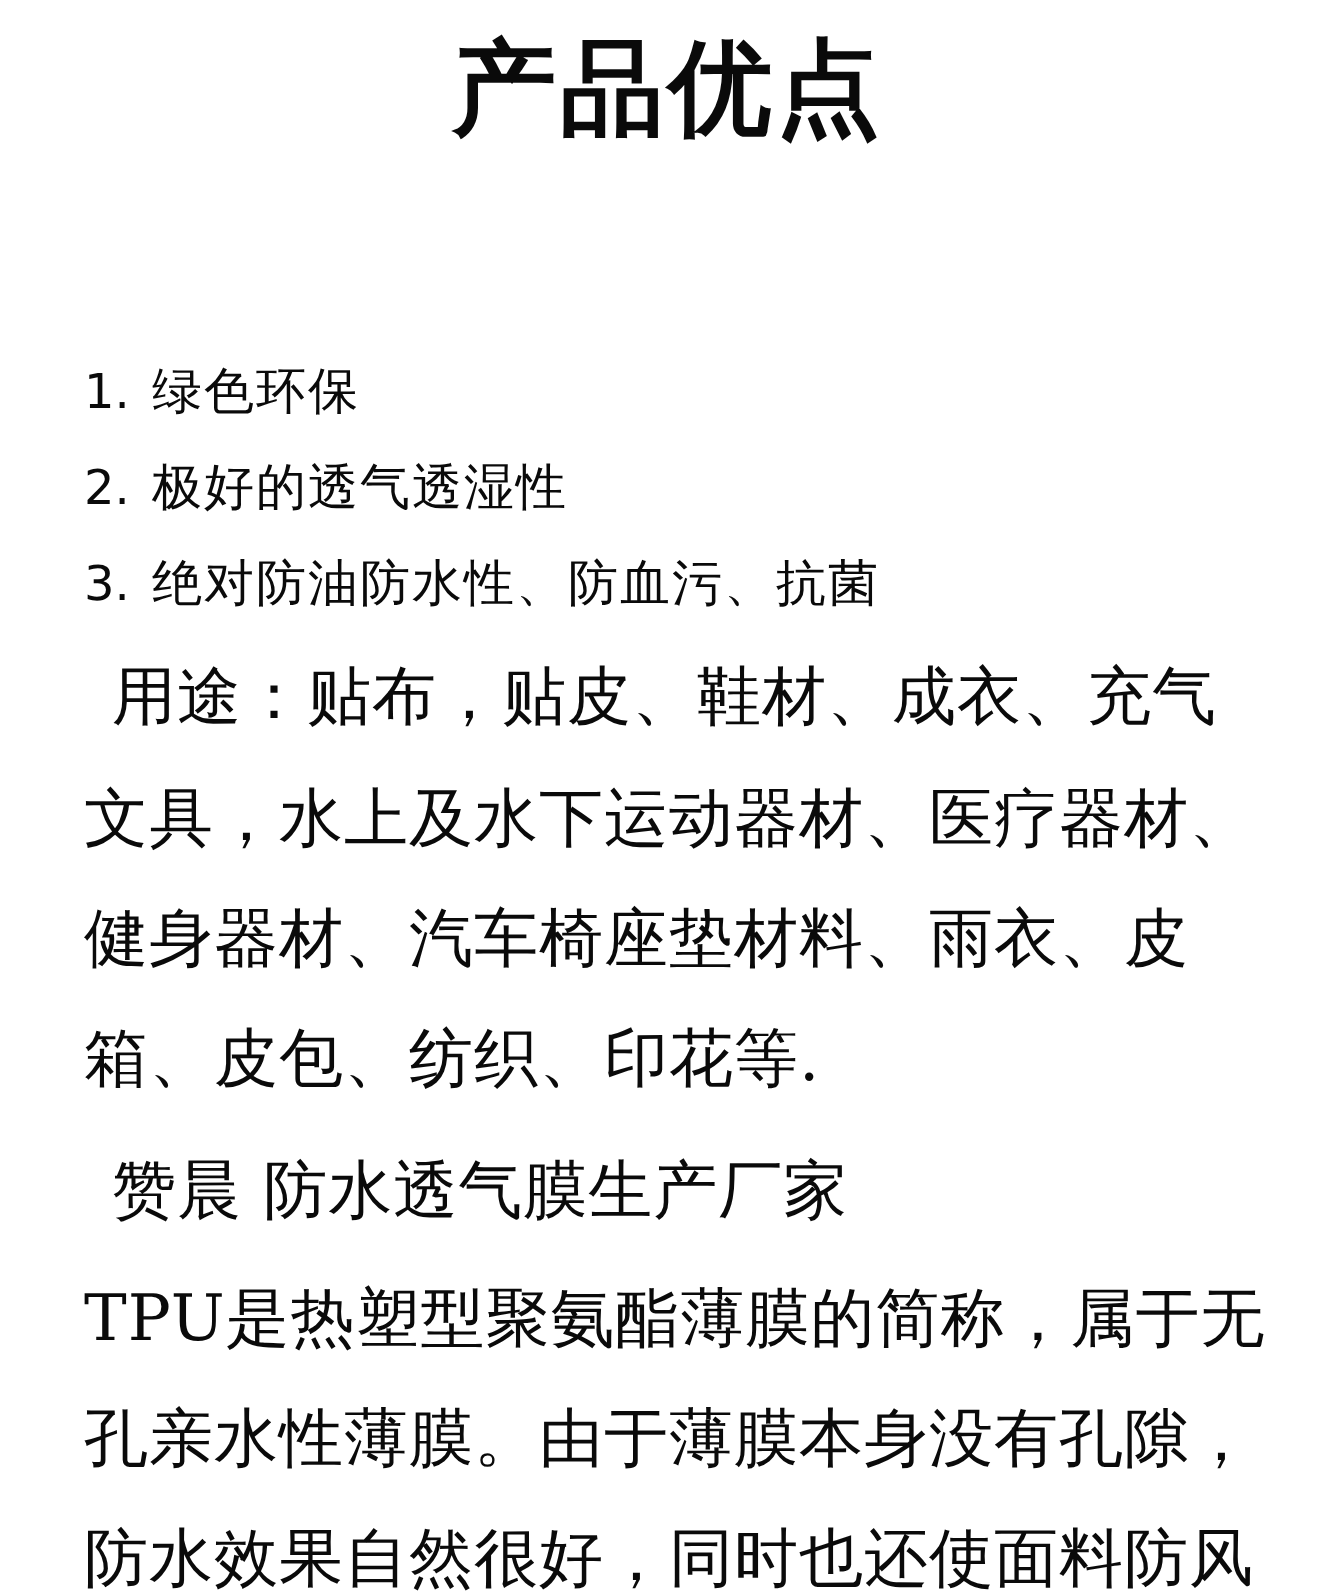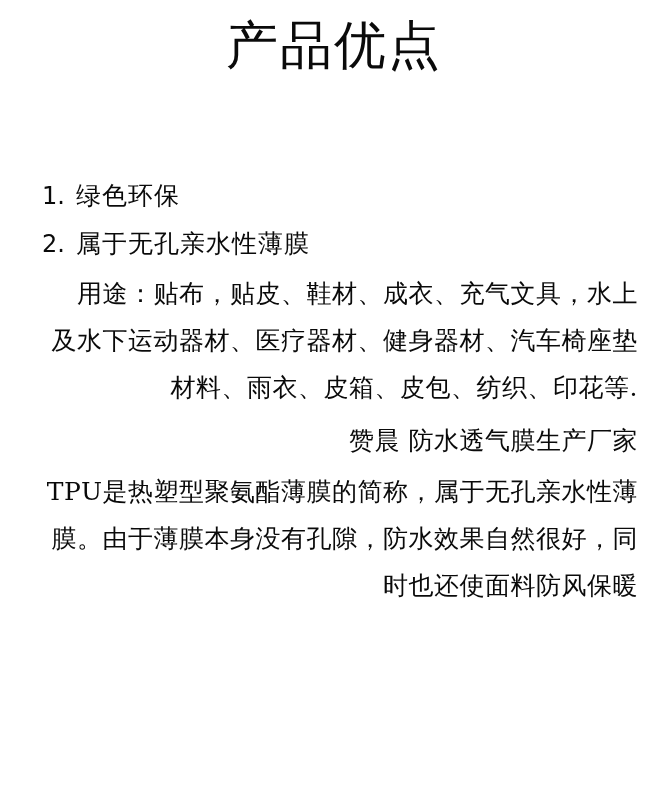--- a/index.html
+++ b/index.html
@@ -16,21 +16,21 @@
   }
   .page {
     position: relative;
     width: 668px;
     height: 797px;
     box-sizing: border-box;
   }
   .title {
     text-align: center;
     font-size: 52px;
-    font-weight: normal;
+    font-weight: bold;
     letter-spacing: 2px;
     margin: 14px 0 0 0;
     line-height: 1.2;
     font-family: "DejaVu Sans", sans-serif;
   }
   .numbered-list {
     list-style: none;
     margin: 96px 0 0 0;
     padding: 0 0 0 42px;
   }
@@ -44,27 +44,27 @@
     display: inline-block;
     width: 34px;
     font-family: "DejaVu Sans", sans-serif;
     font-size: 24px;
   }
   .numbered-list li .txt {
     letter-spacing: 1px;
     text-align: right;
   }
   .para {
-    font-size: 25px;
+    font-size: 32px;
     line-height: 1.88;
     margin: 2px 0 0 0;
     padding: 0 30px 0 42px;
     font-family: "DejaVu Serif", serif;
     letter-spacing: 0.5px;
-    text-align: right;
+    text-align: left;
   }
   .para.usage {
     text-indent: 14px;
   }
   .para.tpu {
     margin-top: 4px;
   }
   .para.footer {
     margin-top: 6px;
     text-indent: 14px;
@@ -75,21 +75,24 @@
 
 <div class="page">
 
   <h1 class="title">产品优点</h1>
 
   <ol class="numbered-list">
     <li>
       <span class="num">1.</span><span class="txt">绿色环保</span>
     </li>
     <li>
-      <span class="num">2.</span><span class="txt">属于无孔亲水性薄膜</span>
+      <span class="num">2.</span><span class="txt">极好的透气透湿性</span>
+    </li>
+    <li>
+      <span class="num">3.</span><span class="txt">绝对防油防水性、防血污、抗菌</span>
     </li>
   </ol>
 
   <p class="para usage">用途：贴布，贴皮、鞋材、成衣、充气文具，水上及水下运动器材、医疗器材、健身器材、汽车椅座垫材料、雨衣、皮箱、皮包、纺织、印花等.</p>
 
   <p class="para footer">赞晨 防水透气膜生产厂家</p>
 
   <p class="para tpu">TPU是热塑型聚氨酯薄膜的简称，属于无孔亲水性薄膜。由于薄膜本身没有孔隙，防水效果自然很好，同时也还使面料防风保暖</p>
 
 </div>

